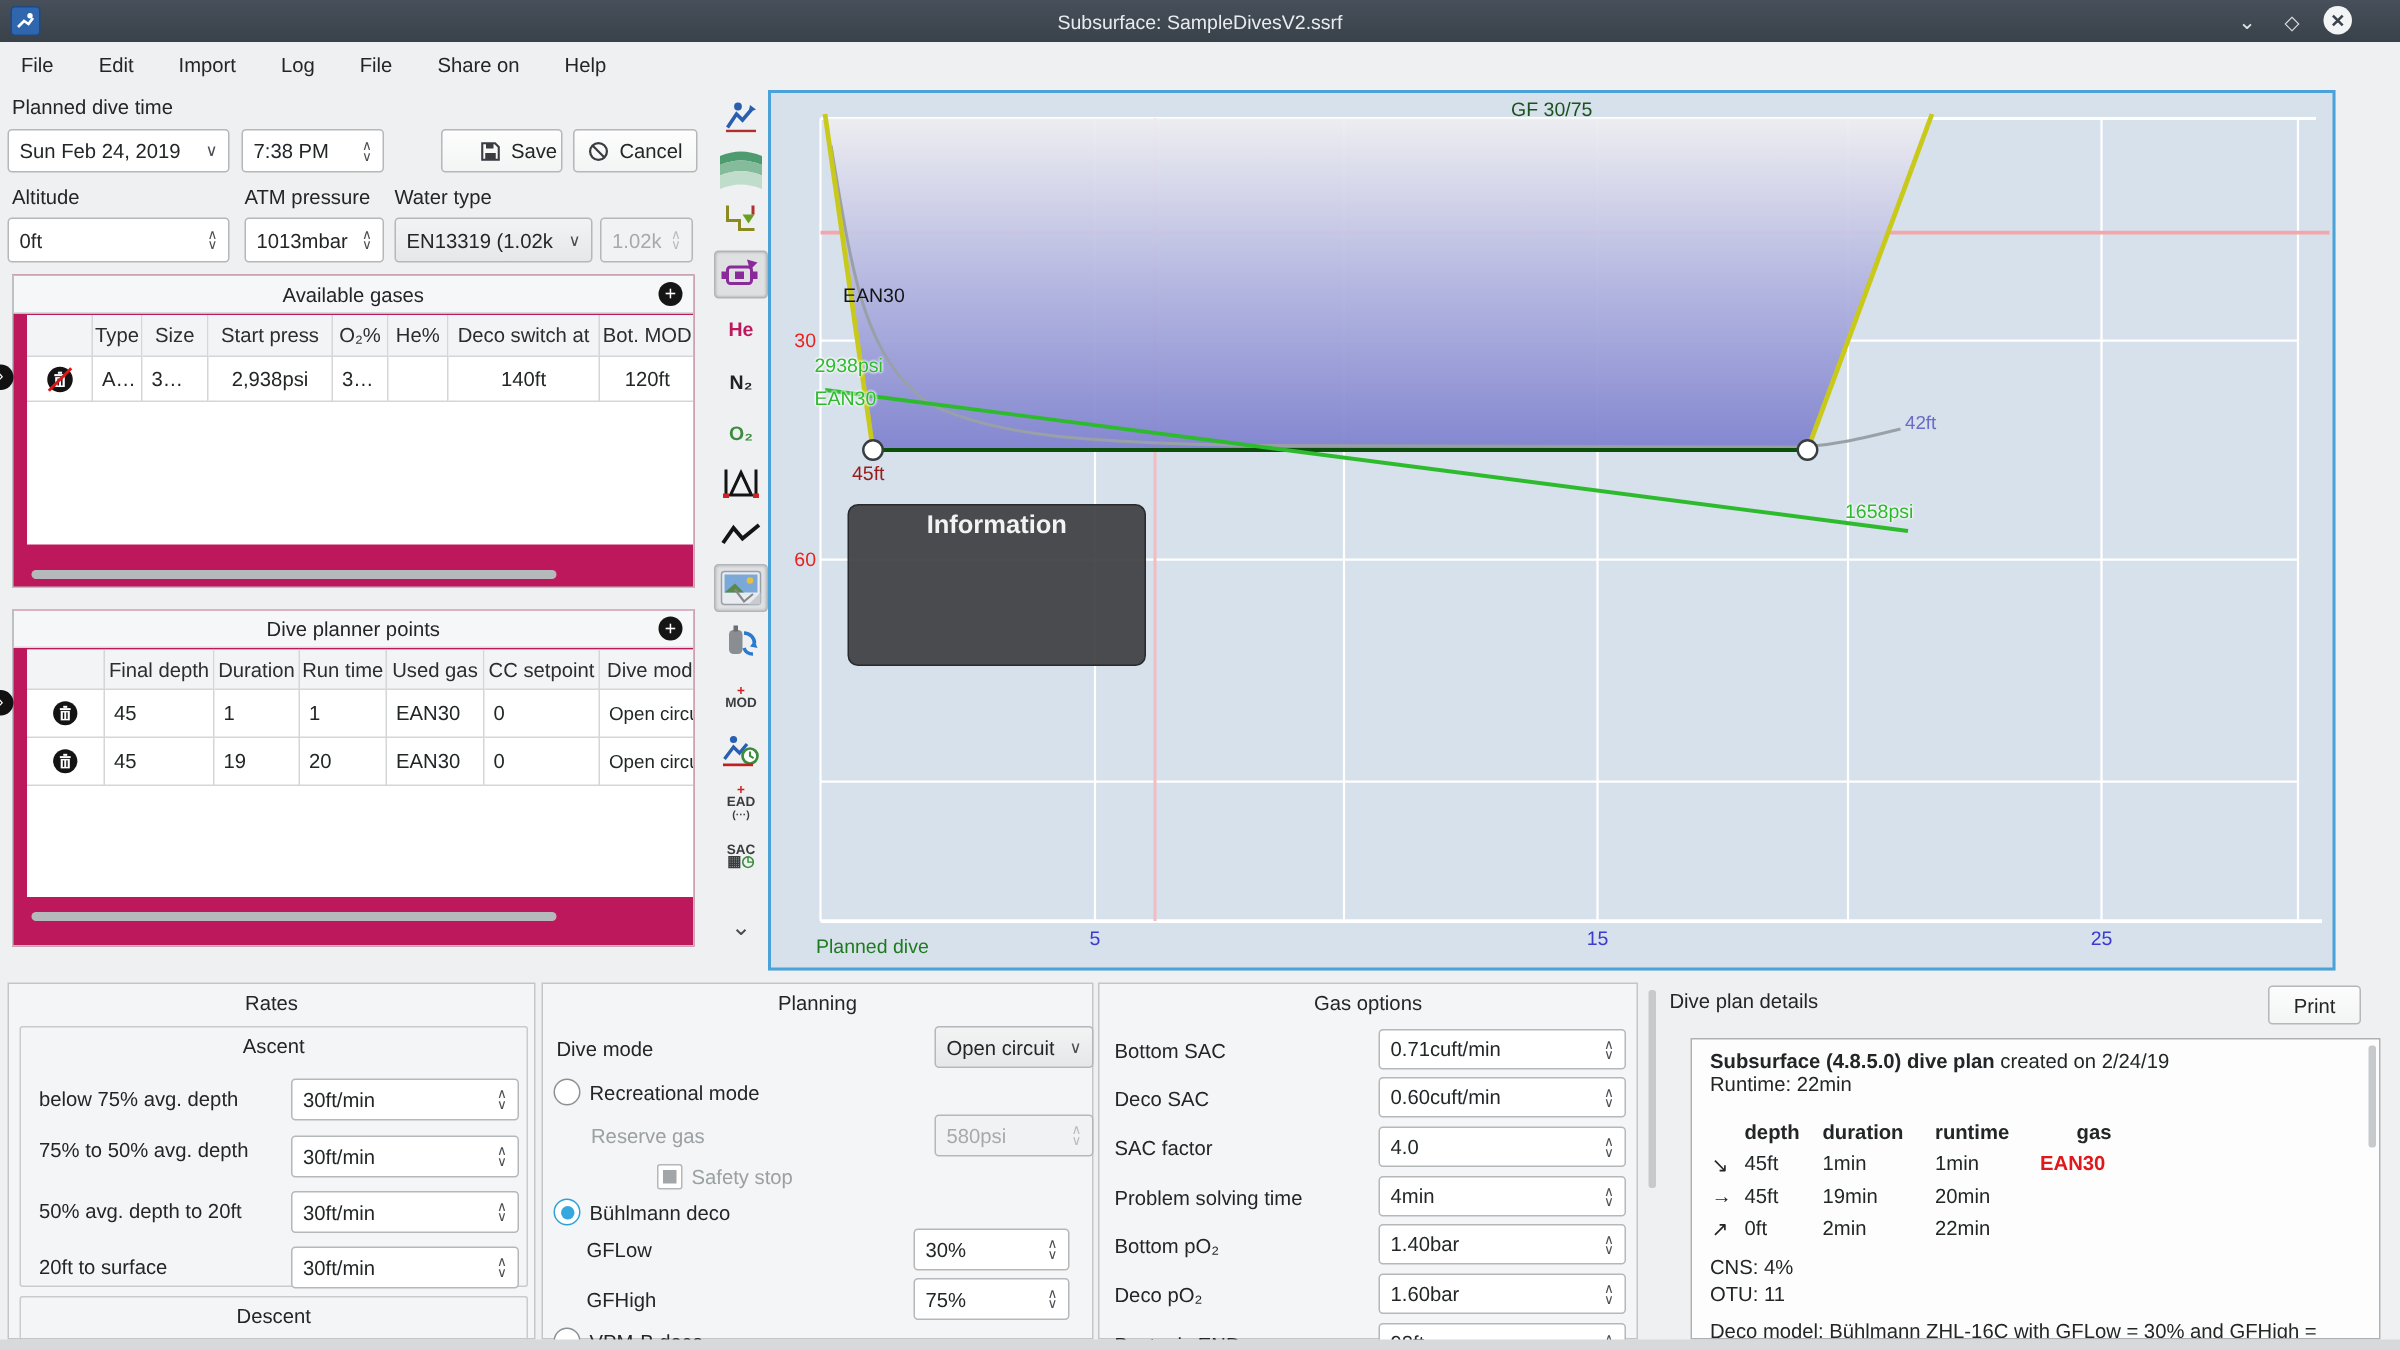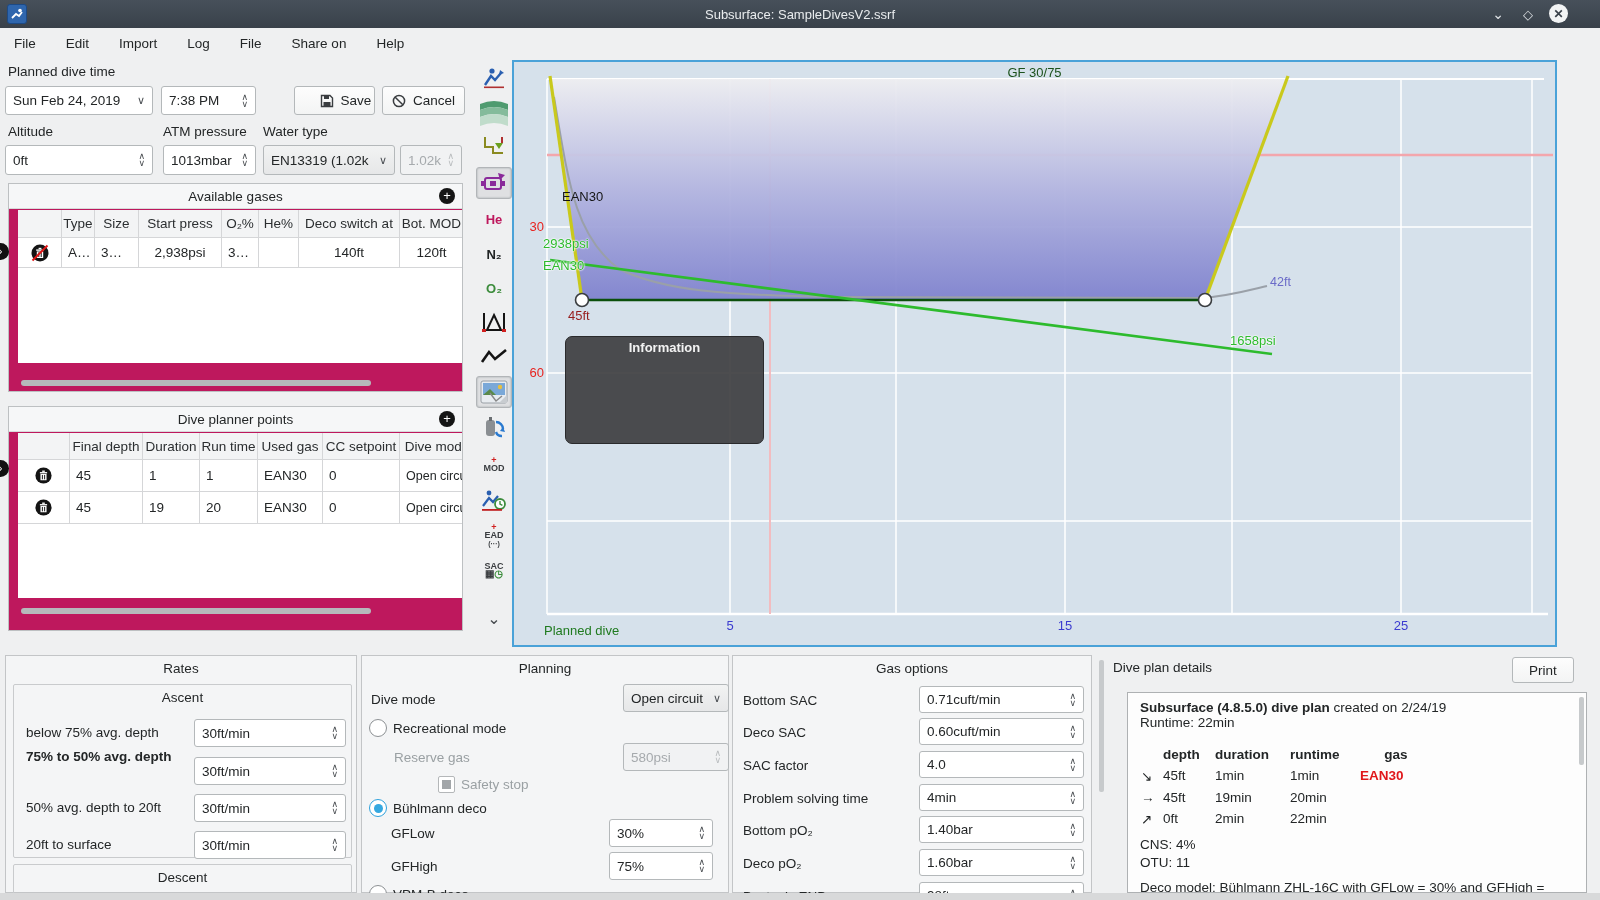--- a/index.html
+++ b/index.html
@@ -46,21 +46,21 @@
   .tool.sel { background:#dfe0e2; border:1px solid #b2b5b8; box-shadow:inset 0 0 2px #9aa0a4; }
   .ticon-txt { font-size:13px; font-weight:bold; }
   .tsmall { font-size:9px; font-weight:bold; color:#3a3d40; line-height:8px; text-align:center; }
 
   
   #chart { left:512px; top:60px; width:1045px; height:587px; background:#d6e1eb; border:2px solid #4aa2d8; }
   #chart svg { position:absolute; left:0; top:0; }
   .clab { position:absolute; font-size:13px; white-space:nowrap; }
   .green-out { color:#2dbb2d; text-shadow:0 0 2px #fff,0 0 2px #fff,0 0 2px #fff; }
   #tooltip { position:absolute; left:51px; top:274px; width:199px; height:108px; background:rgba(62,62,64,0.92); border:1px solid #2a2a2c; border-radius:7px; color:#f3f3f3; padding:3px 6px 4px 6px; }
-  #tooltip .tt-title { text-align:center; font-weight:bold; font-size:13px; margin-bottom:1px; }
+  #tooltip .tt-title { text-align:center; font-weight:bold; font-size:17px; margin-bottom:1px; }
   #tooltip .tt-body { display:flex; gap:6px; }
   #tooltip .tt-bar { width:13px; display:flex; flex-direction:column; }
   #tooltip .tt-lines { font-size:12.5px; line-height:16.2px; }
 
   
   .bpanel { background:#f4f5f6; border:1px solid #c3c5c7; }
   .ptitle { text-align:center; font-size:13.5px; padding-top:5px; }
   .gbox { position:absolute; border:1px solid #c9cbcd; border-radius:2px; }
   .radio { width:18px; height:18px; border:1.5px solid #8d9194; border-radius:50%; background:#fff; display:flex; align-items:center; justify-content:center; }
   .radio.on { border-color:#2ea1dc; }
@@ -421,21 +421,21 @@
     <div class="gbox" style="left:7px; top:28px; width:339px; height:174px;">
       <div class="ptitle">Ascent</div>
       <div class="abs lbl" style="left:12px; top:40px;">below 75% avg. depth</div>
       <div class="abs field" style="left:180px; top:34px; width:152px; height:28px;">
         <span class="val">30ft/min</span>
         <span class="chev2">
             <span>∧</span>
             <span>∨</span>
           </span>
       </div>
-      <div class="abs lbl" style="left:12px; top:64px;font-weight:bold;">75% to 50% avg. depth</div>
+      <div class="abs lbl" style="left:12px; top:74px;">75% to 50% avg. depth</div>
       <div class="abs field" style="left:180px; top:72px; width:152px; height:28px;">
         <span class="val">30ft/min</span>
         <span class="chev2">
             <span>∧</span>
             <span>∨</span>
           </span>
       </div>
       <div class="abs lbl" style="left:12px; top:115px;">50% avg. depth to 20ft</div>
       <div class="abs field" style="left:180px; top:109px; width:152px; height:28px;">
         <span class="val">30ft/min</span>

